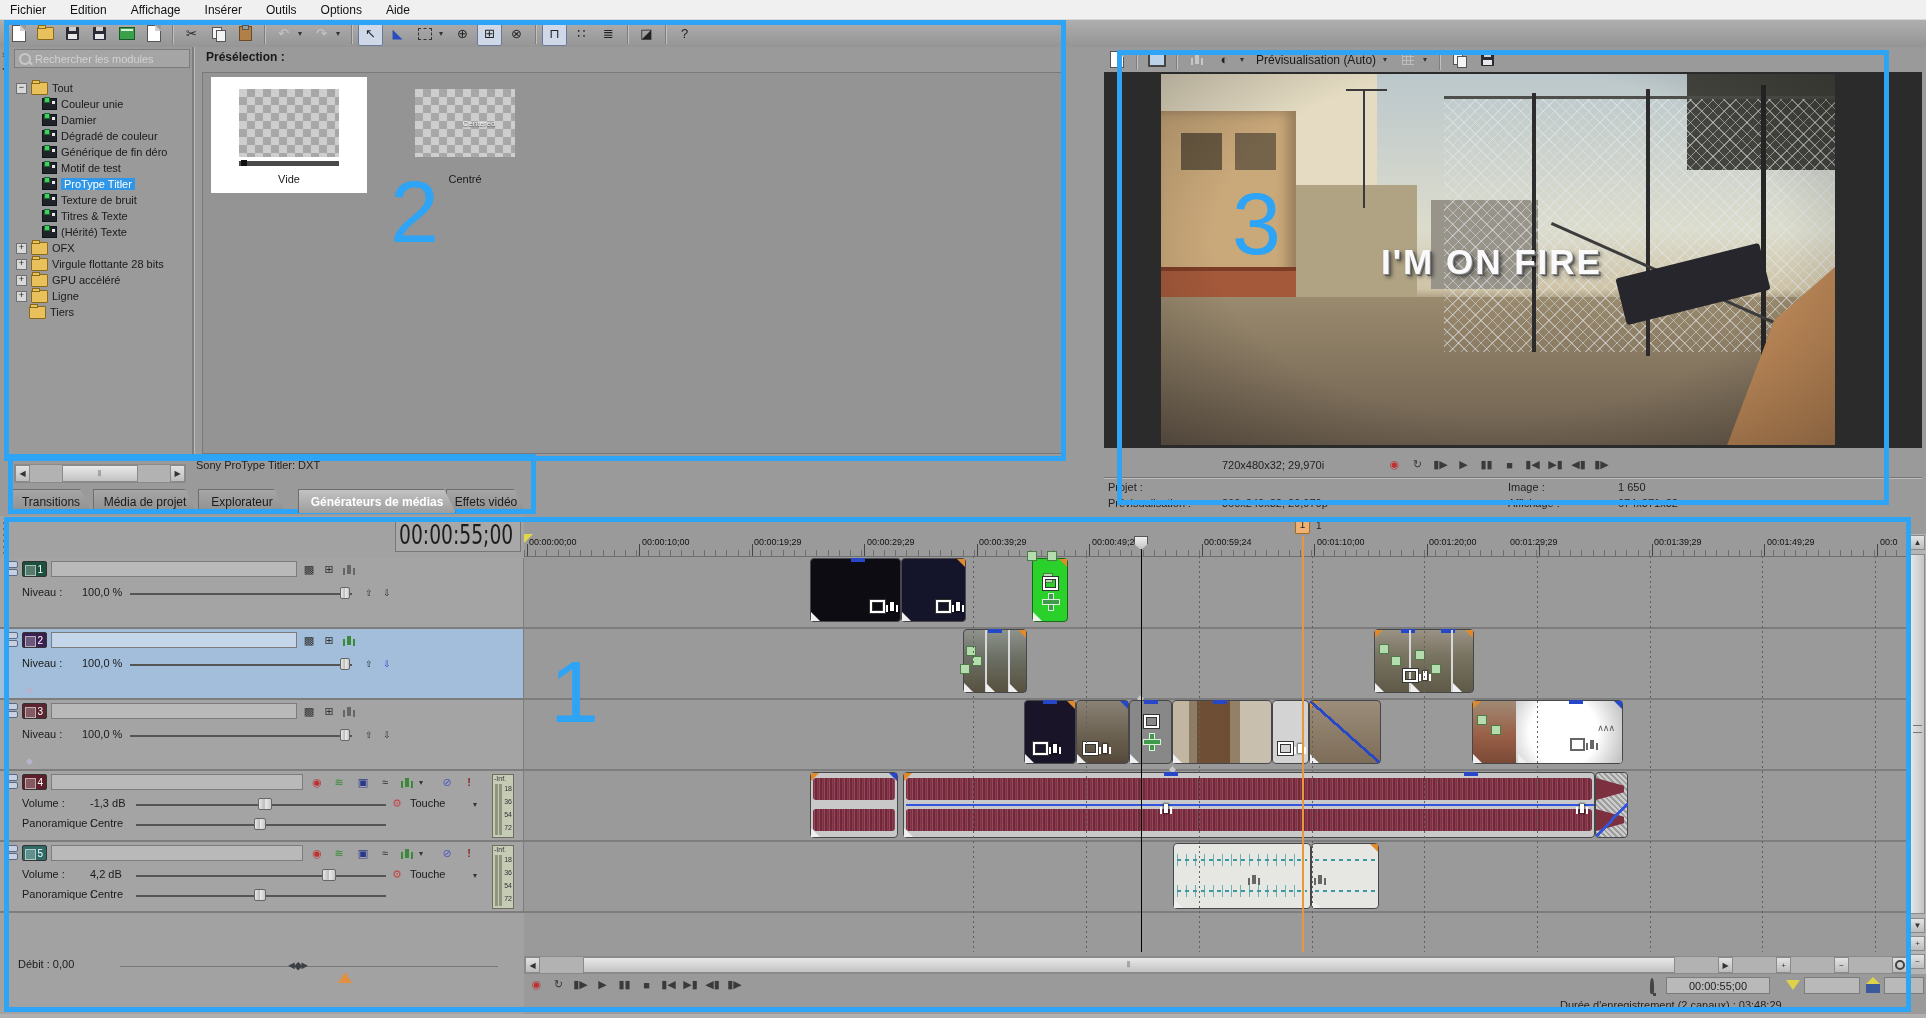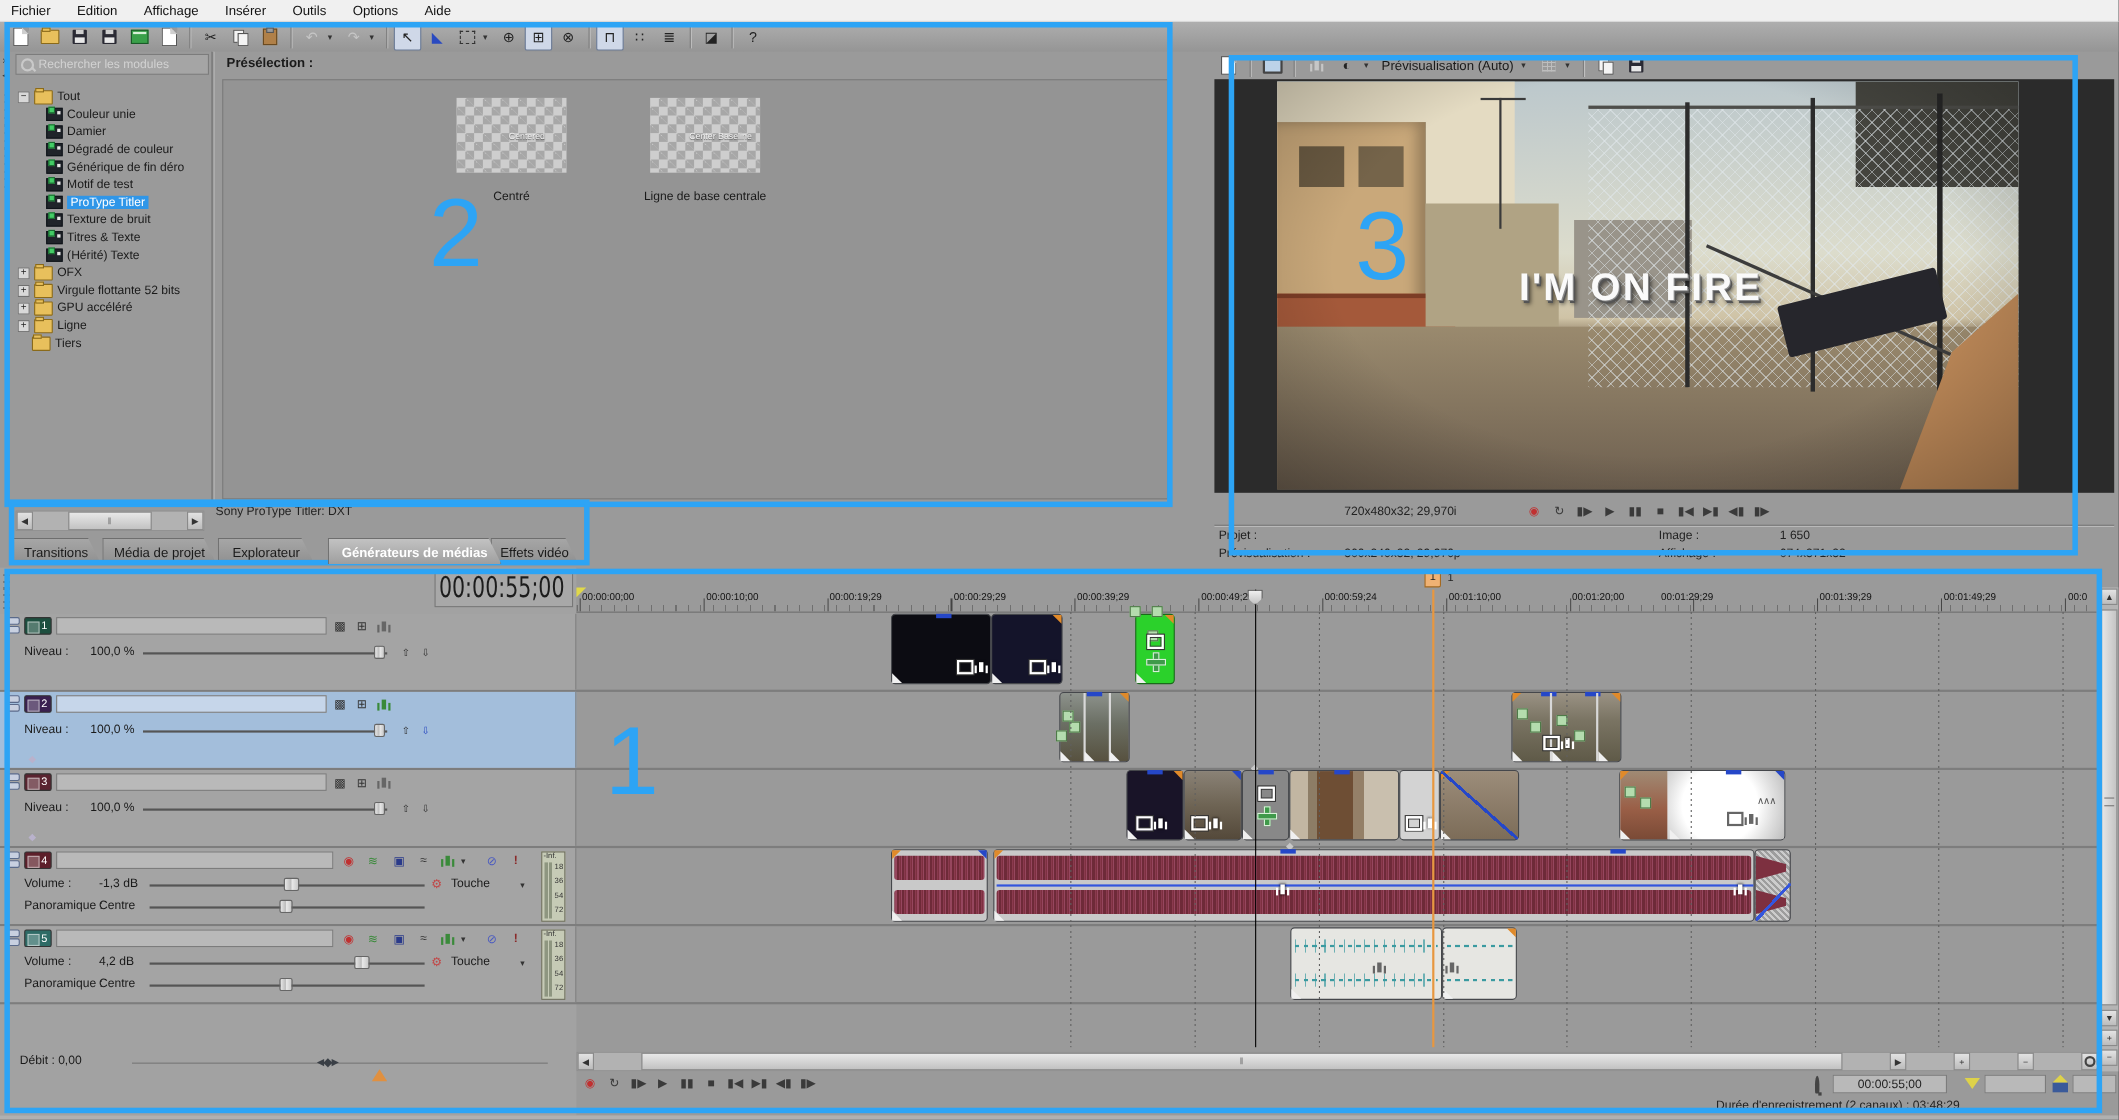--- a/index.html
+++ b/index.html
@@ -293,21 +293,21 @@
         <span>(Hérité) Texte</span>
       </div>
     <div class="trow" style="left:4px;top:168px;">
       <span class="exp">+</span>
         <span class="ic-folder"></span>
         <span>OFX</span>
       </div>
     <div class="trow" style="left:4px;top:184px;">
       <span class="exp">+</span>
         <span class="ic-folder"></span>
-        <span>Virgule flottante 52 bits</span>
+        <span>Virgule flottante 28 bits</span>
       </div>
     <div class="trow" style="left:4px;top:200px;">
       <span class="exp">+</span>
         <span class="ic-folder"></span>
         <span>GPU accéléré</span>
       </div>
     <div class="trow" style="left:4px;top:216px;">
       <span class="exp">+</span>
         <span class="ic-folder"></span>
         <span>Ligne</span>
@@ -322,31 +322,32 @@
 
   <div class="a hscroll" style="left:14px;top:464px;width:172px;height:19px;">
     <span class="sarw">◀</span>
     <span class="sthumb" style="width:76px;">⦀</span>
     <span class="sarw">▶</span>
   </div>
   <div class="a" style="left:196px;top:459px;font-size:11px;color:#222;">Sony ProType Titler: DXT</div>
 
   <div class="a presetlabel" style="left:206px;top:50px;">Présélection :</div>
   <div class="a presetbox">
+    <div class="card sel" style="left:8px;">
+      <div class="thumb">
+          <span class="thumbtext"></span>
+        </div>
+      <div class="baseline-bar"></div>
+      <div class="cardname">Vide</div>
+    </div>
     <div class="card" style="left:184px;">
       <div class="thumb">
           <span class="thumbtext">Centered</span>
         </div>
       <div class="cardname">Centré</div>
-    </div>
-    <div class="card" style="left:360px;">
-      <div class="thumb">
-          <span class="thumbtext">Center Baseline</span>
-        </div>
-      <div class="cardname">Ligne de base centrale</div>
     </div>
   </div>
 
   <div class="tab" style="left:10px;width:82px;">
       <span>Transitions</span>
     </div>
   <div class="tab" style="left:93px;width:104px;">
       <span>Média de projet</span>
     </div>
   <div class="tab" style="left:198px;width:88px;">

